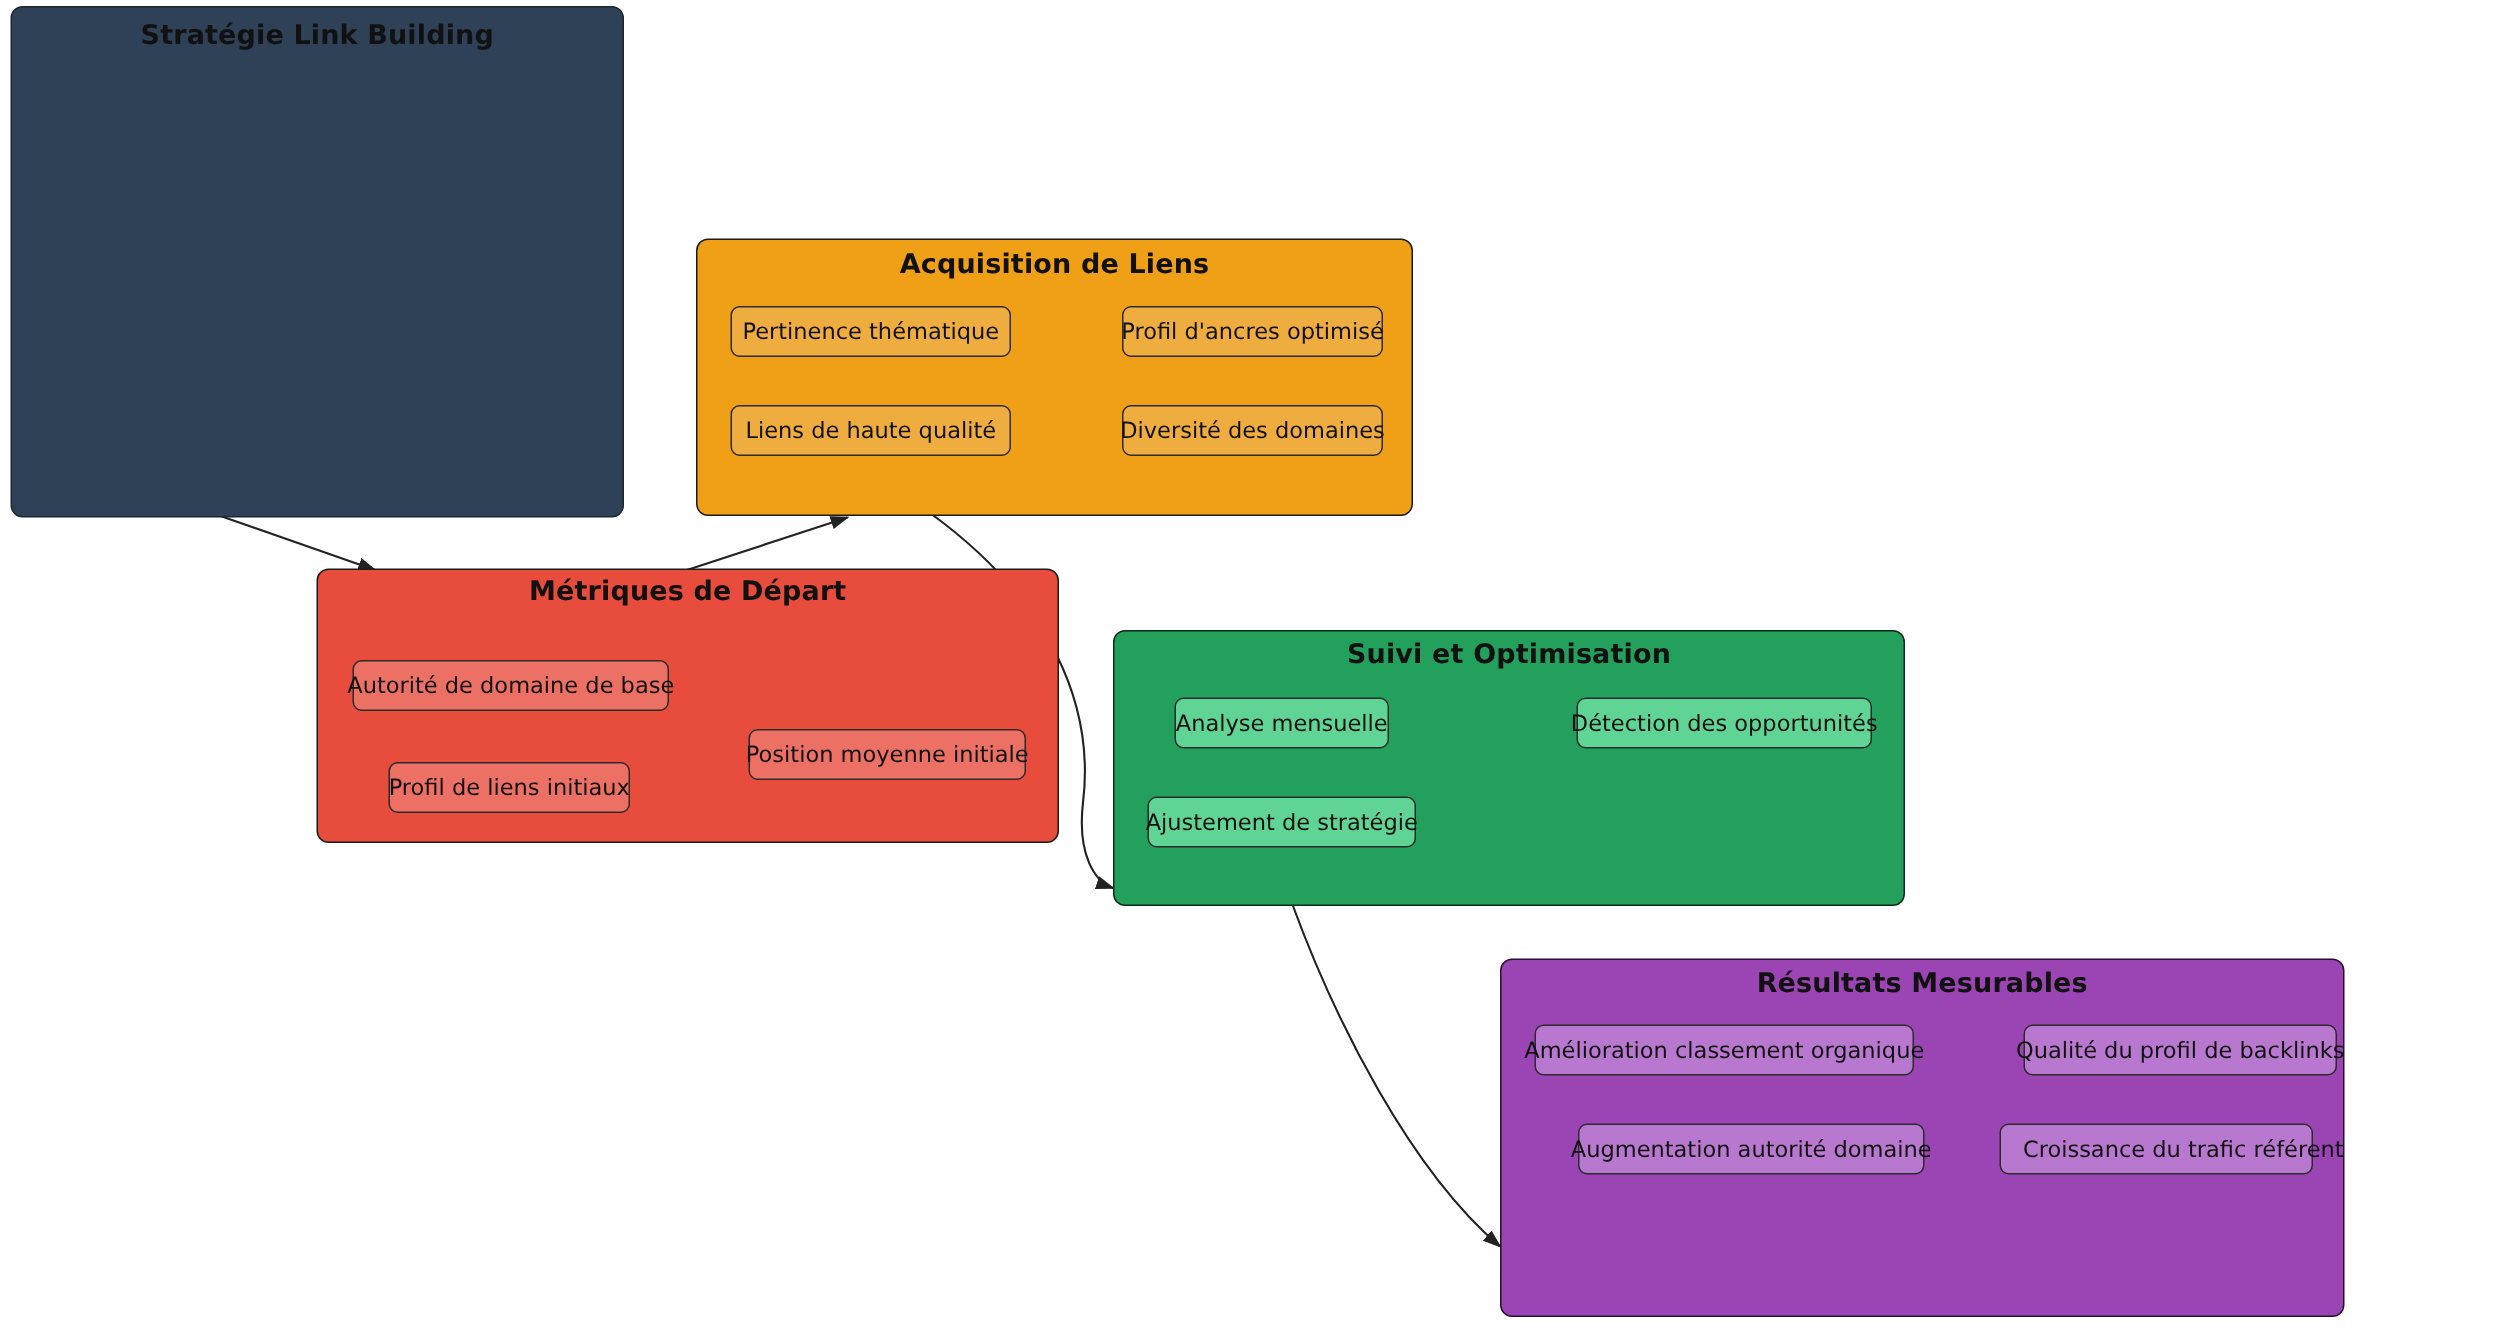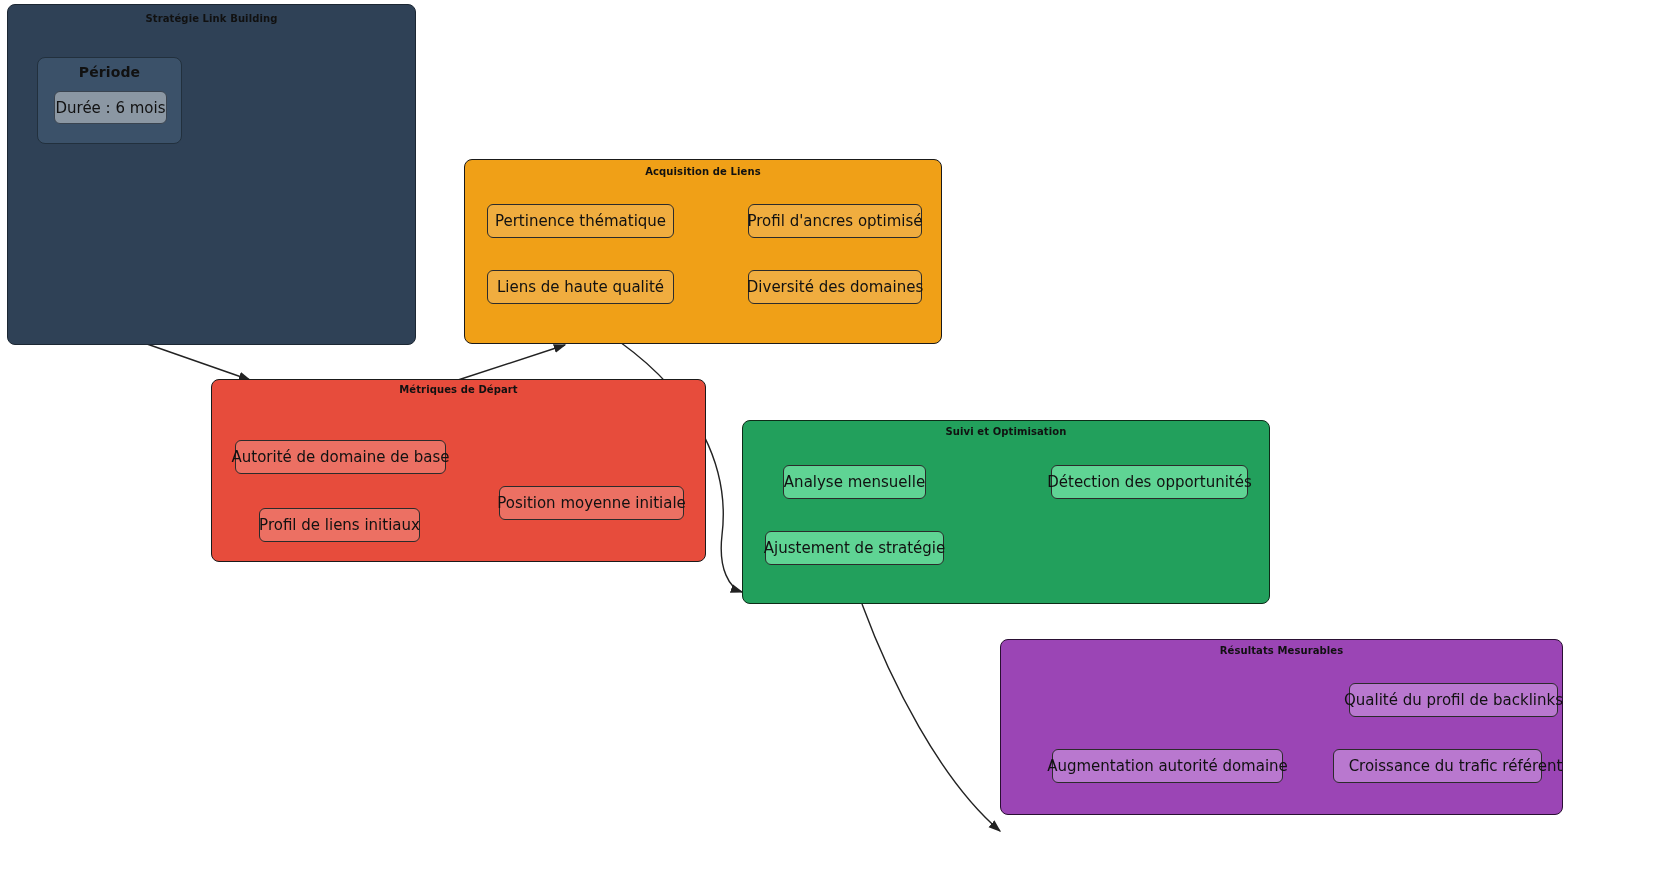--- a/index.html
+++ b/index.html
@@ -22,21 +22,21 @@
     border-radius: 8px;
     border: 1.5px solid #1a1a1a;
     box-sizing: border-box;
   }
   .cluster-title {
     position: absolute;
     left: 0;
     right: 0;
     text-align: center;
     font-weight: bold;
-    font-size: 10px;
+    font-size: 18px;
     color: #111111;
     letter-spacing: 0.1px;
   }
   .subcluster {
     position: absolute;
     border-radius: 8px;
     box-sizing: border-box;
   }
   .node {
     position: absolute;
@@ -93,26 +93,20 @@
     <path d="M 458,380 L 565,345" fill="none" stroke="#222222" stroke-width="1.4" marker-end="url(#arrow)"></path>
 
     <path d="M 620,342 C 700,400 730,470 722,535 C 718,570 730,588 742,592" fill="none" stroke="#222222" stroke-width="1.4" marker-end="url(#arrow)"></path>
 
     <path d="M 862,604 C 890,680 940,780 1000,831" fill="none" stroke="#222222" stroke-width="1.4" marker-end="url(#arrow)"></path>
   </svg>
 
   <div class="cluster c-dark" style="left:7px; top:4px; width:409px; height:341px;">
     <div class="cluster-title" style="top:8px;">Stratégie Link Building</div>
 
-    <div class="subcluster sub-dark" style="left:29px; top:52px; width:145px; height:87px;">
-      <div class="cluster-title" style="top:6px; font-size:14px;">Période</div>
-      <div class="node n-grey" style="left:16px; top:33px; width:113px; height:33px;">
-        <span>Durée : 6 mois</span>
-      </div>
-    </div>
 
   </div>
 
   <div class="cluster c-orange" style="left:464px; top:159px; width:478px; height:185px;">
     <div class="cluster-title" style="top:6px;">Acquisition de Liens</div>
     <div class="node n-orange" style="left:22px; top:44px; width:187px; height:34px;">
       <span>Pertinence thématique</span>
     </div>
     <div class="node n-orange" style="left:283px; top:44px; width:174px; height:34px;">
       <span>Profil d'ancres optimisé</span>
@@ -144,22 +138,25 @@
       <span>Autorité de domaine de base</span>
     </div>
     <div class="node n-red" style="left:287px; top:106px; width:185px; height:34px;">
       <span>Position moyenne initiale</span>
     </div>
     <div class="node n-red" style="left:47px; top:128px; width:161px; height:34px;">
       <span>Profil de liens initiaux</span>
     </div>
   </div>
 
-  <div class="cluster c-purple" style="left:1000px; top:639px; width:563px; height:176px;">
+  <div class="cluster c-purple" style="left:1000px; top:639px; width:563px; height:239px;">
     <div class="cluster-title" style="top:5px;">Résultats Mesurables</div>
+    <div class="node n-purple" style="left:22px; top:43px; width:253px; height:34px;">
+      <span>Amélioration classement organique</span>
+    </div>
     <div class="node n-purple" style="left:348px; top:43px; width:209px; height:34px;">
       <span>Qualité du profil de backlinks</span>
     </div>
     <div class="node n-purple" style="left:51px; top:109px; width:231px; height:34px;">
       <span>Augmentation autorité domaine</span>
     </div>
     <div class="node n-purple" style="left:332px; top:109px; width:209px; height:34px;padding-left:48px;">
       <span>Croissance du trafic référent</span>
     </div>
   </div>

